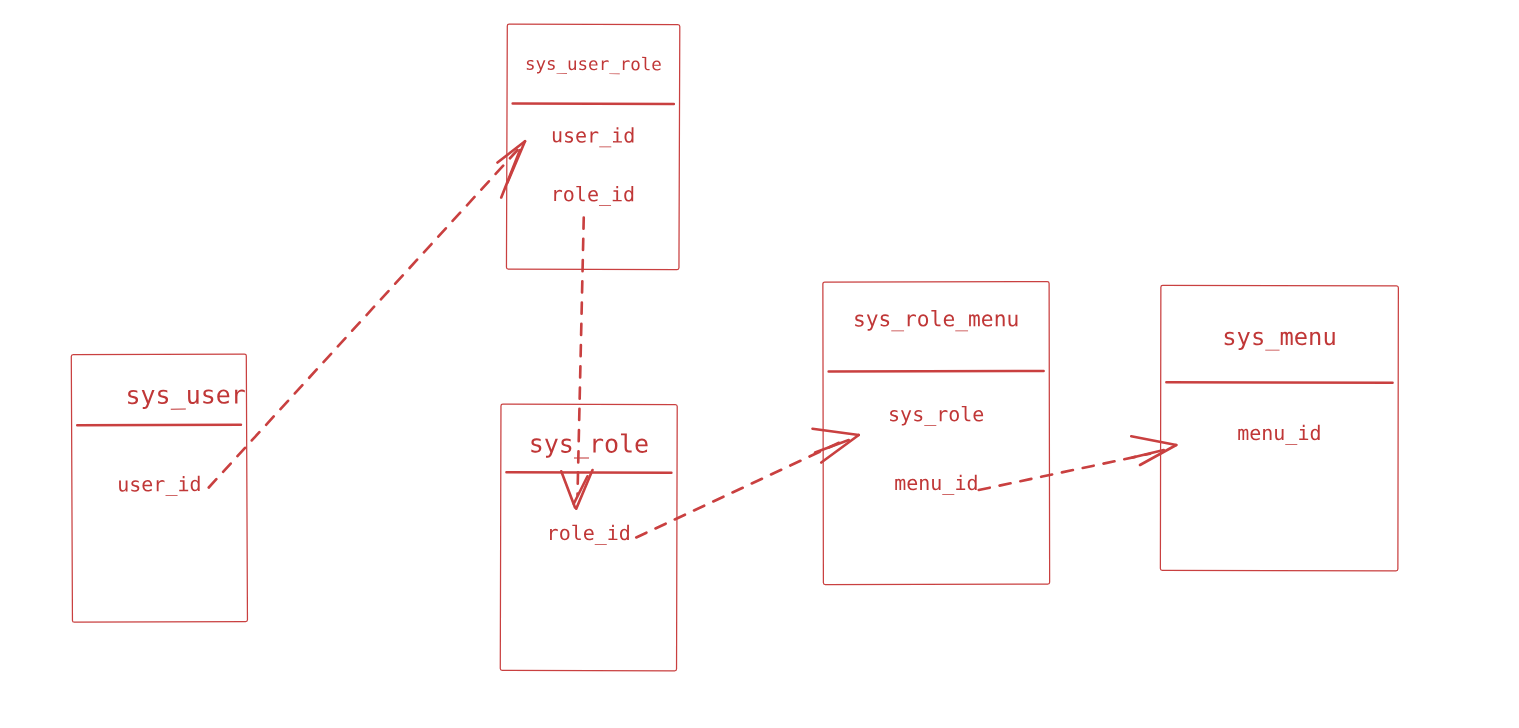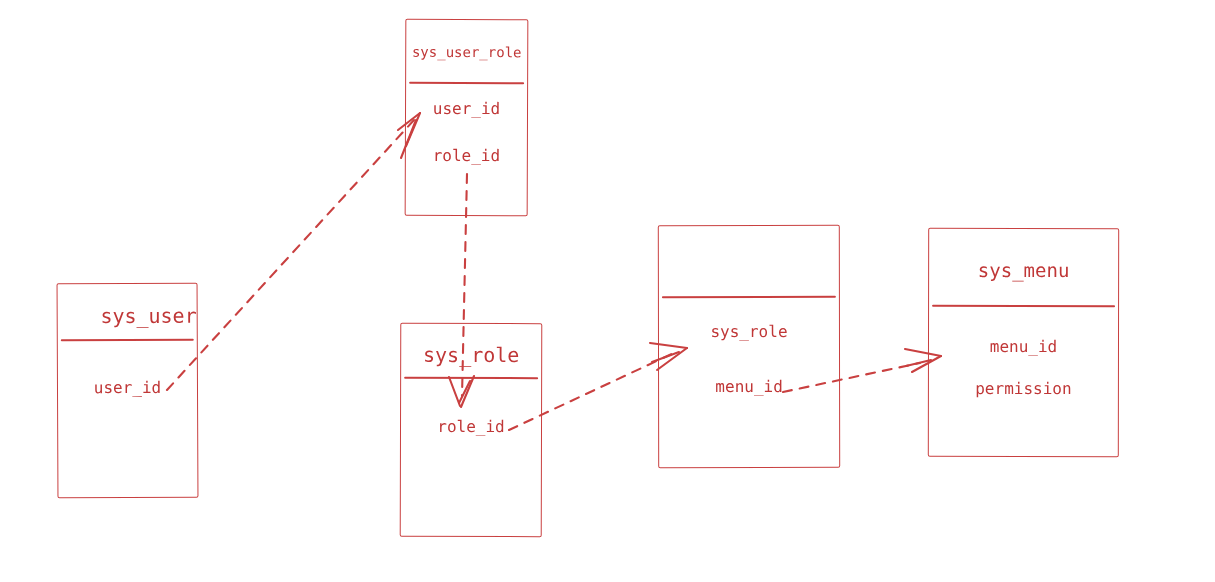--- a/index.html
+++ b/index.html
@@ -64,44 +64,44 @@
 <body>
 
 <div id="canvas">
 
   <div class="entity" style="left:57px;top:283px;width:141px;height:215px;transform:rotate(-0.25deg);">
     <div class="title" style="top:20px;font-size:20px;text-align:right;">sys_user</div>
     <div class="divider" style="top:55px;"></div>
     <div class="field" style="top:94px;">user_id</div>
   </div>
 
-  <div class="entity" style="left:405px;top:19px;width:123px;height:197px;transform:rotate(0.2deg);">
+  <div class="entity" style="left:405px;top:19px;width:139px;height:197px;transform:rotate(0.2deg);">
     <div class="title" style="top:24px;font-size:14px;">sys_user_role</div>
     <div class="divider" style="top:62px;"></div>
     <div class="field" style="top:79px;">user_id</div>
     <div class="field" style="top:126px;">role_id</div>
   </div>
 
   <div class="entity" style="left:400px;top:323px;width:142px;height:214px;transform:rotate(0.15deg);">
     <div class="title" style="top:19px;font-size:20px;">sys_role</div>
     <div class="divider" style="top:53px;"></div>
     <div class="field" style="top:93px;">role_id</div>
   </div>
 
   <div class="entity" style="left:658px;top:225px;width:182px;height:243px;transform:rotate(-0.1deg);">
+    <div class="title" style="top:20px;font-size:17px;">sys_role_menu</div>
     <div class="divider" style="top:70px;"></div>
     <div class="field" style="top:96px;">sys_role</div>
     <div class="field" style="top:151px;">menu_id</div>
   </div>
 
   <div class="entity" style="left:928px;top:228px;width:191px;height:229px;transform:rotate(0.1deg);">
     <div class="title" style="top:30px;font-size:19px;">sys_menu</div>
     <div class="divider" style="top:76px;"></div>
     <div class="field" style="top:108px;">menu_id</div>
-    <div class="field" style="top:150px;">permission</div>
   </div>
 
   <svg id="arrows" width="1215" height="582" viewBox="0 0 1215 582" aria-hidden="true">
 
     <g>
       <path class="shaft" d="M 167 390 L 414 120"></path>
       <path class="head" d="M 398 130 L 420 113"></path>
       <path class="head" d="M 406 146 L 420 113"></path>
       <path class="head" d="M 401 158 L 416 120"></path>
     </g>

